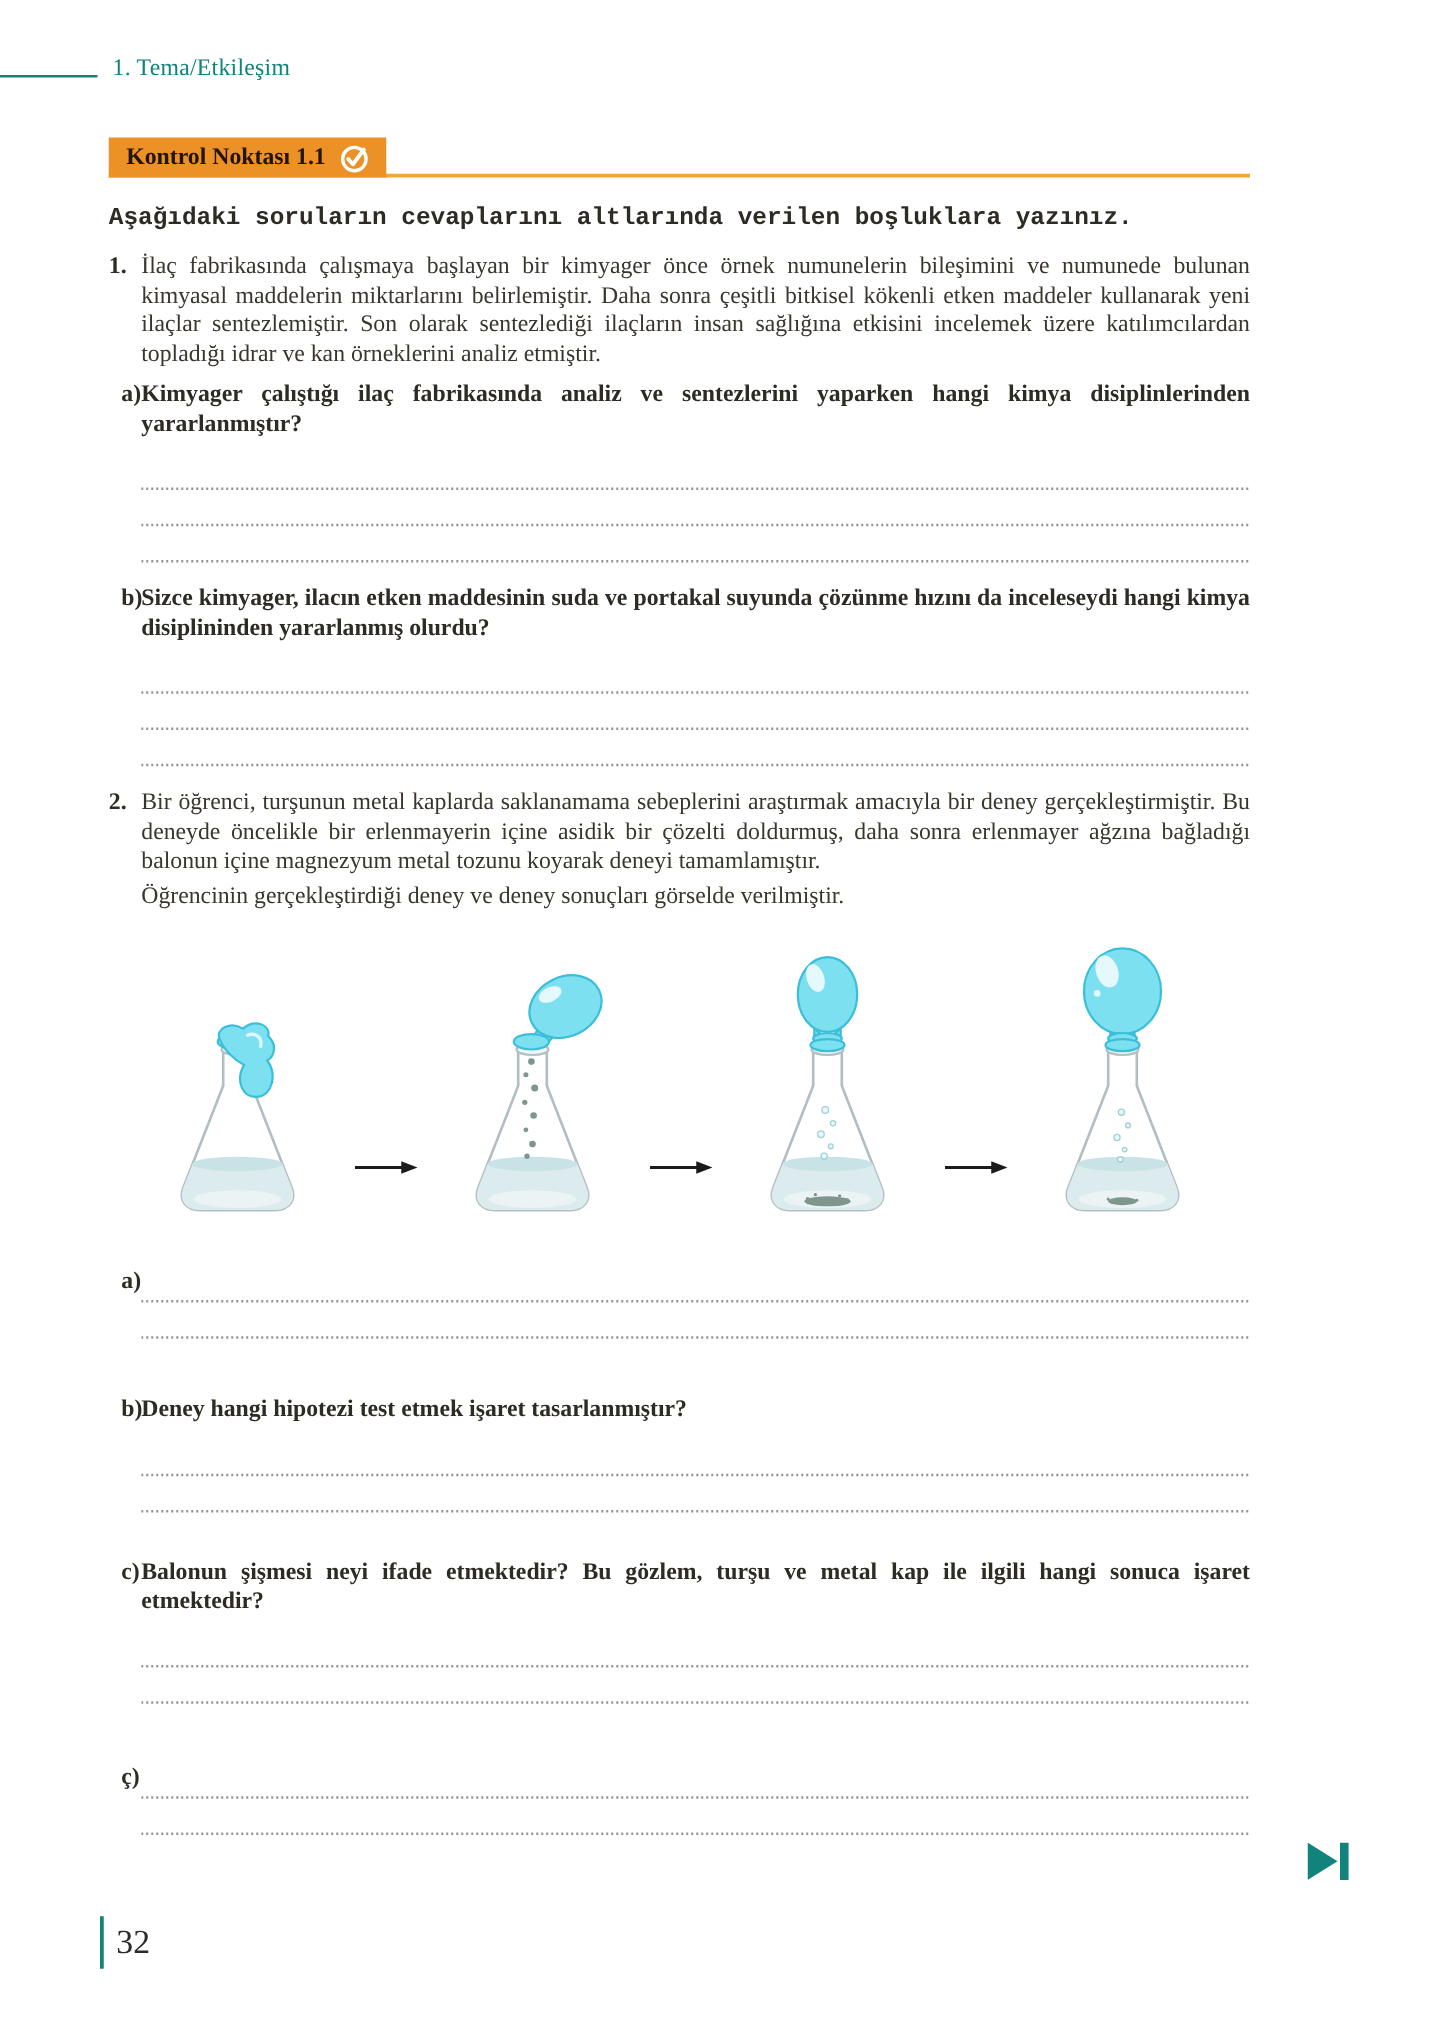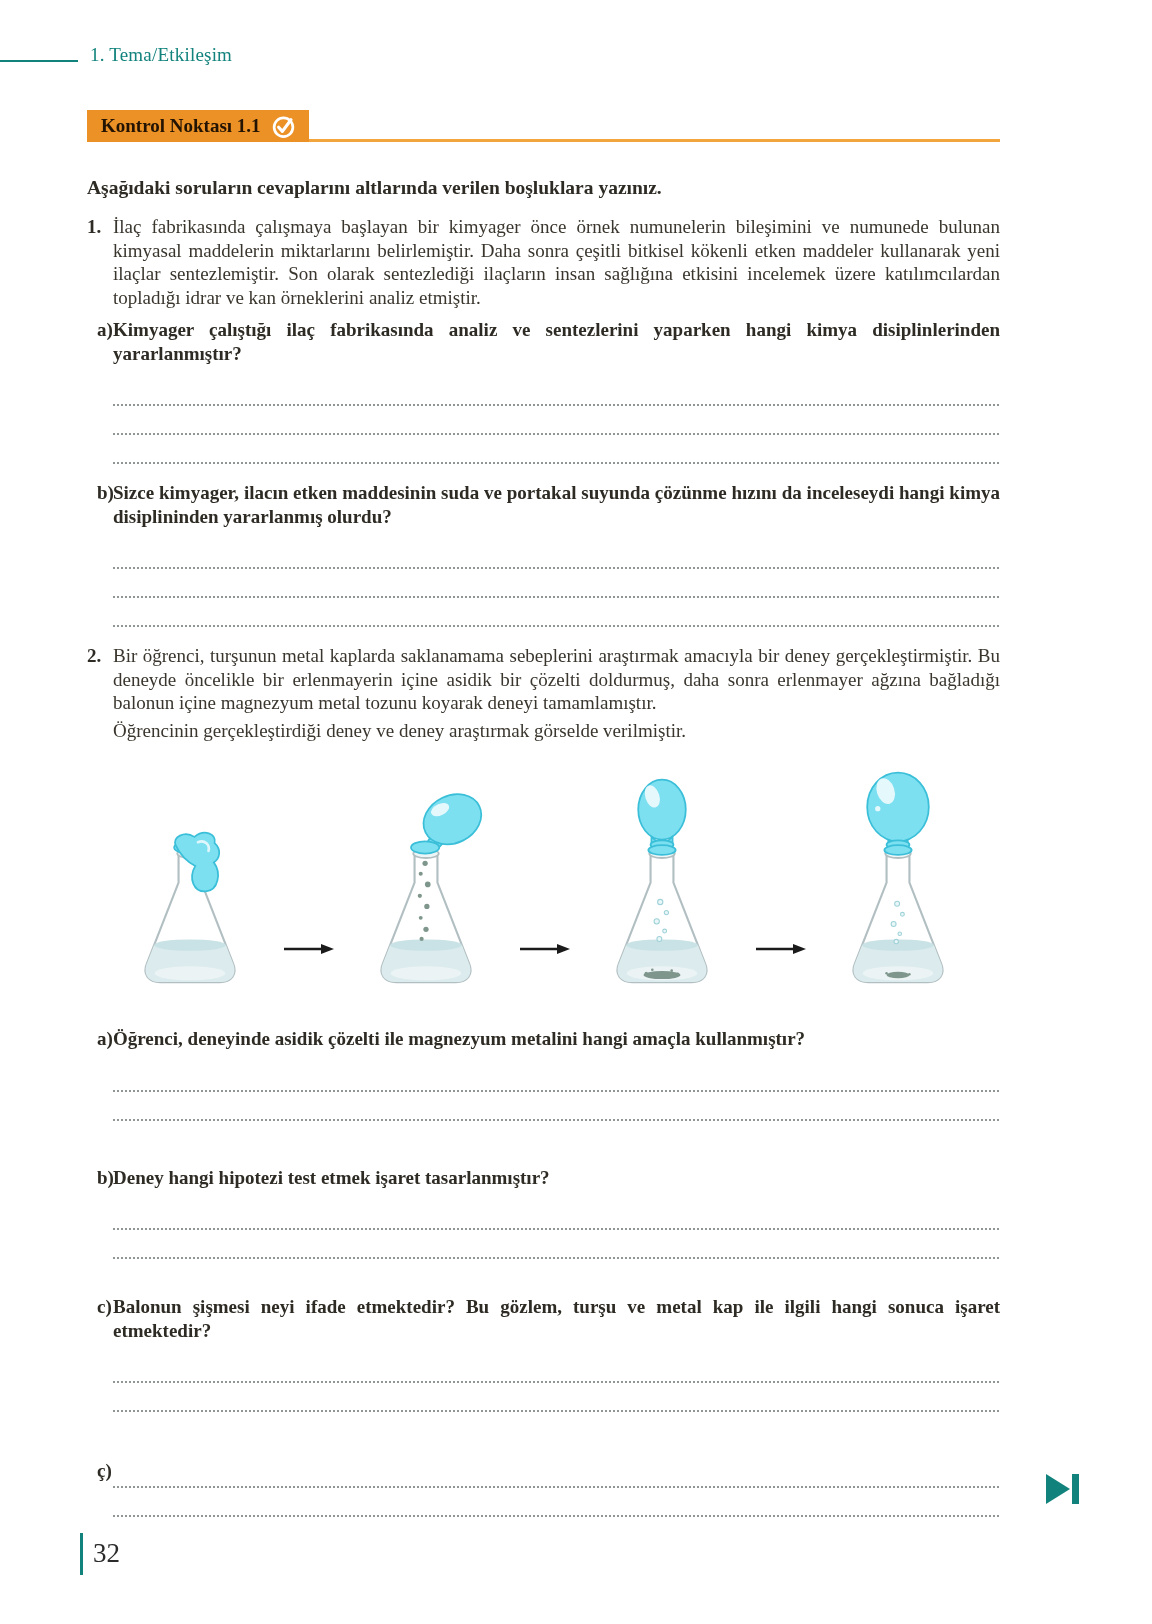--- a/index.html
+++ b/index.html
@@ -27,21 +27,21 @@
   .banner{
     position:absolute;left:0;top:0;bottom:0;z-index:1;
     display:flex;align-items:center;gap:9px;
     background:#EB9126;padding:0 12px 0 14px;
     font-size:19px;font-weight:bold;color:#231303;
   }
   .banner svg{display:block;}
 
   
   .instruction{
-    margin:34px 0 0 0;font-size:19.5px;font-weight:bold;color:#2e2b24;line-height:24px;
+    margin:20px 0 0 0;font-size:19.5px;font-weight:bold;color:#2e2b24;line-height:24px;font-family:Liberation Mono, monospace;
   }
   .q{position:relative;padding-left:26px;margin-top:15px;font-size:19px;line-height:23.5px;text-align:justify;}
   .qnum{position:absolute;left:0;top:0;font-weight:bold;color:#2e2b24;}
   .qcaption{margin:4px 0 0 26px;font-size:19px;line-height:23.5px;}
   .sub{
     position:relative;padding-left:26px;font-size:19px;line-height:23.5px;
     font-weight:bold;color:#2e2b24;text-align:justify;
   }
   .sublabel{position:absolute;left:10px;top:0;}
   .mt-q1a{margin-top:9px;}
@@ -144,21 +144,21 @@
     <div class="ans">
       <div class="ansline"></div>
       <div class="ansline"></div>
       <div class="ansline"></div>
     </div>
 
     <div class="q" style="margin-top:17px">
       <span class="qnum">2.</span>
       <span>Bir öğrenci, turşunun metal kaplarda saklanamama sebeplerini araştırmak amacıyla bir deney gerçekleştirmiştir. Bu deneyde öncelikle bir erlenmayerin içine asidik bir çözelti doldurmuş, daha sonra erlenmayer ağzına bağladığı balonun içine magnezyum metal tozunu koyarak deneyi tamamlamıştır.</span>
     </div>
-    <p class="qcaption">Öğrencinin gerçekleştirdiği deney ve deney araştırmak görselde verilmiştir.</p>
+    <p class="qcaption">Öğrencinin gerçekleştirdiği deney ve deney sonuçları görselde verilmiştir.</p>
 
     <div class="figure">
 
       <svg class="flask-svg" viewBox="0 0 170 250">
         <use href="#flaskbody"></use>
         <ellipse class="balloon" cx="84" cy="88" rx="17" ry="7"></ellipse>
         <path class="balloon" d="M69,86 C64,76 79,69 90,76 C101,67 115,72 113,83 C121,90 119,101 112,105 C121,117 117,137 103,138 C89,139 83,123 91,109 C83,105 73,96 69,86 Z"></path>
         <path d="M94,82 C102,79 108,85 106,92" fill="none" stroke="#ffffff" stroke-width="3" opacity=".75" stroke-linecap="round"></path>
       </svg>
 
@@ -242,21 +242,20 @@
         <g class="powder">
           <ellipse cx="85" cy="233" rx="13" ry="3.6"></ellipse>
           <circle cx="72" cy="231" r="1.4"></circle>
             <circle cx="98" cy="232" r="1.4"></circle>
         </g>
       </svg>
     </div>
 
     <div class="sub mt-q2a">
       <span class="sublabel">a)</span>
-      <span>Öğrenci, deneyinde asidik çözelti ile magnezyum metalini hangi amaçla kullanmıştır?</span>
     </div>
     <div class="ans">
       <div class="ansline"></div>
       <div class="ansline"></div>
     </div>
 
     <div class="sub mt-q2b">
       <span class="sublabel">b)</span>
       <span>Deney hangi hipotezi test etmek işaret tasarlanmıştır?</span>
     </div>

